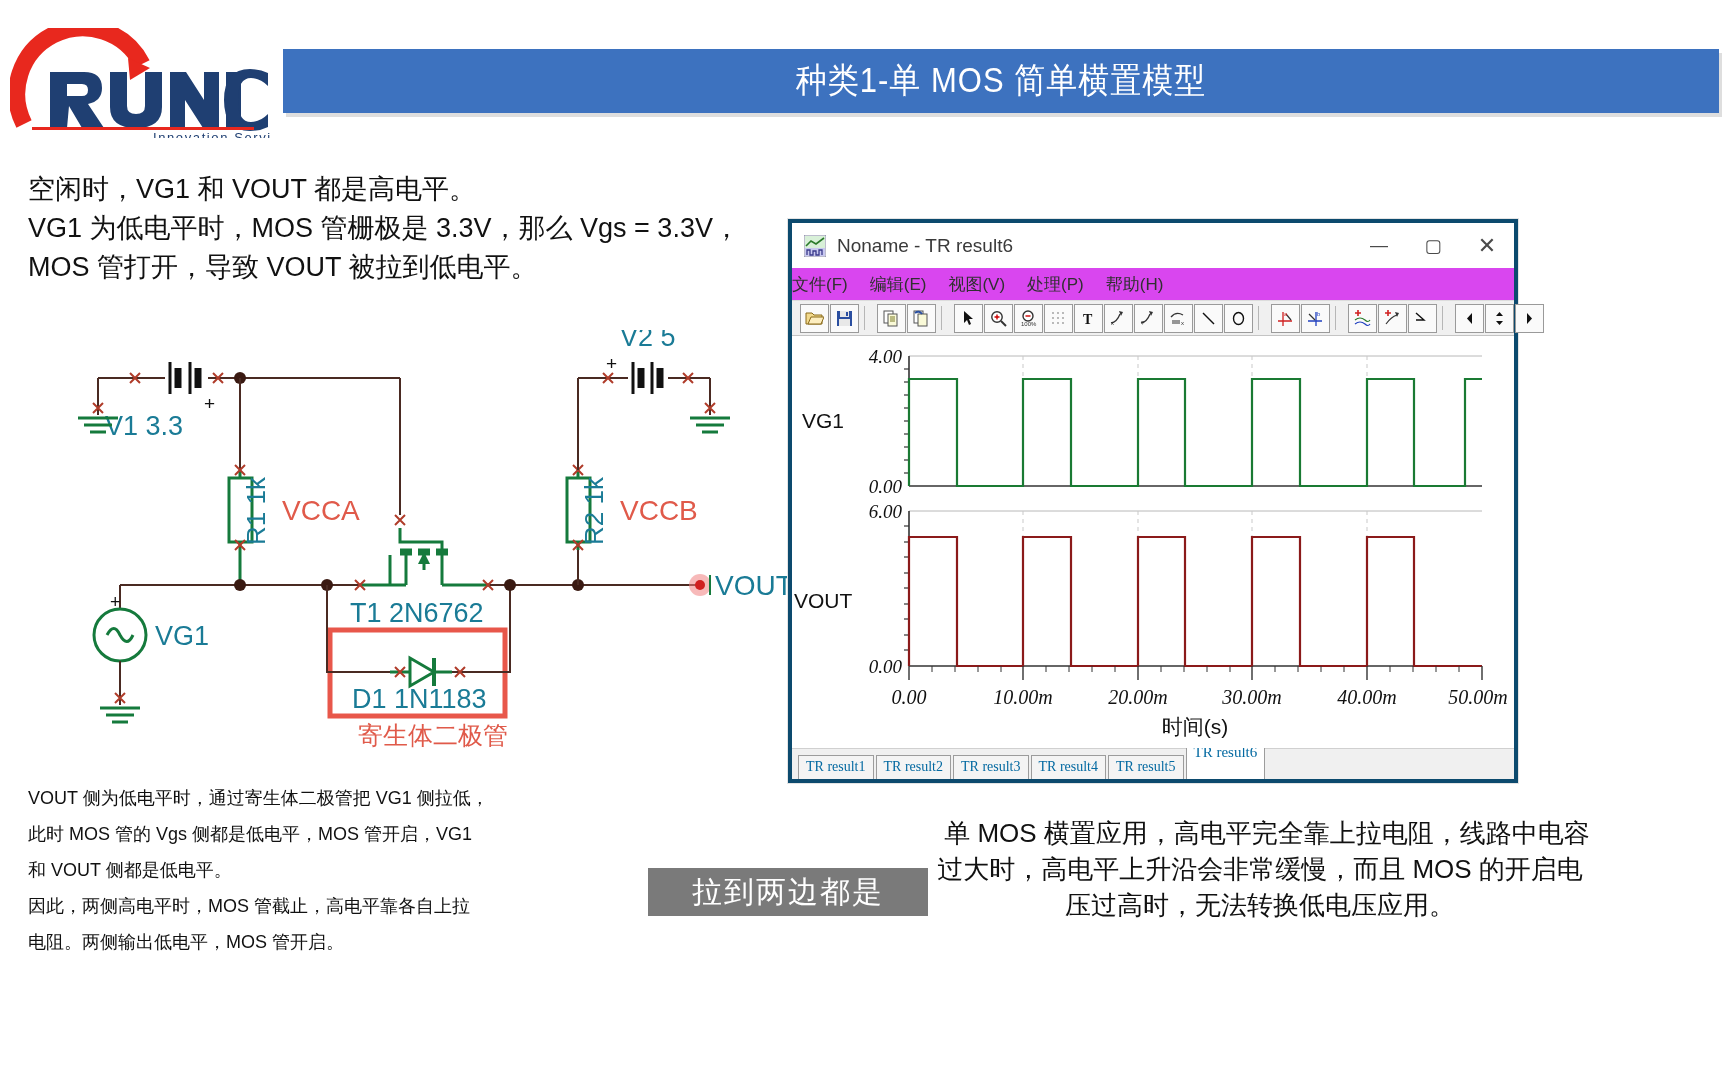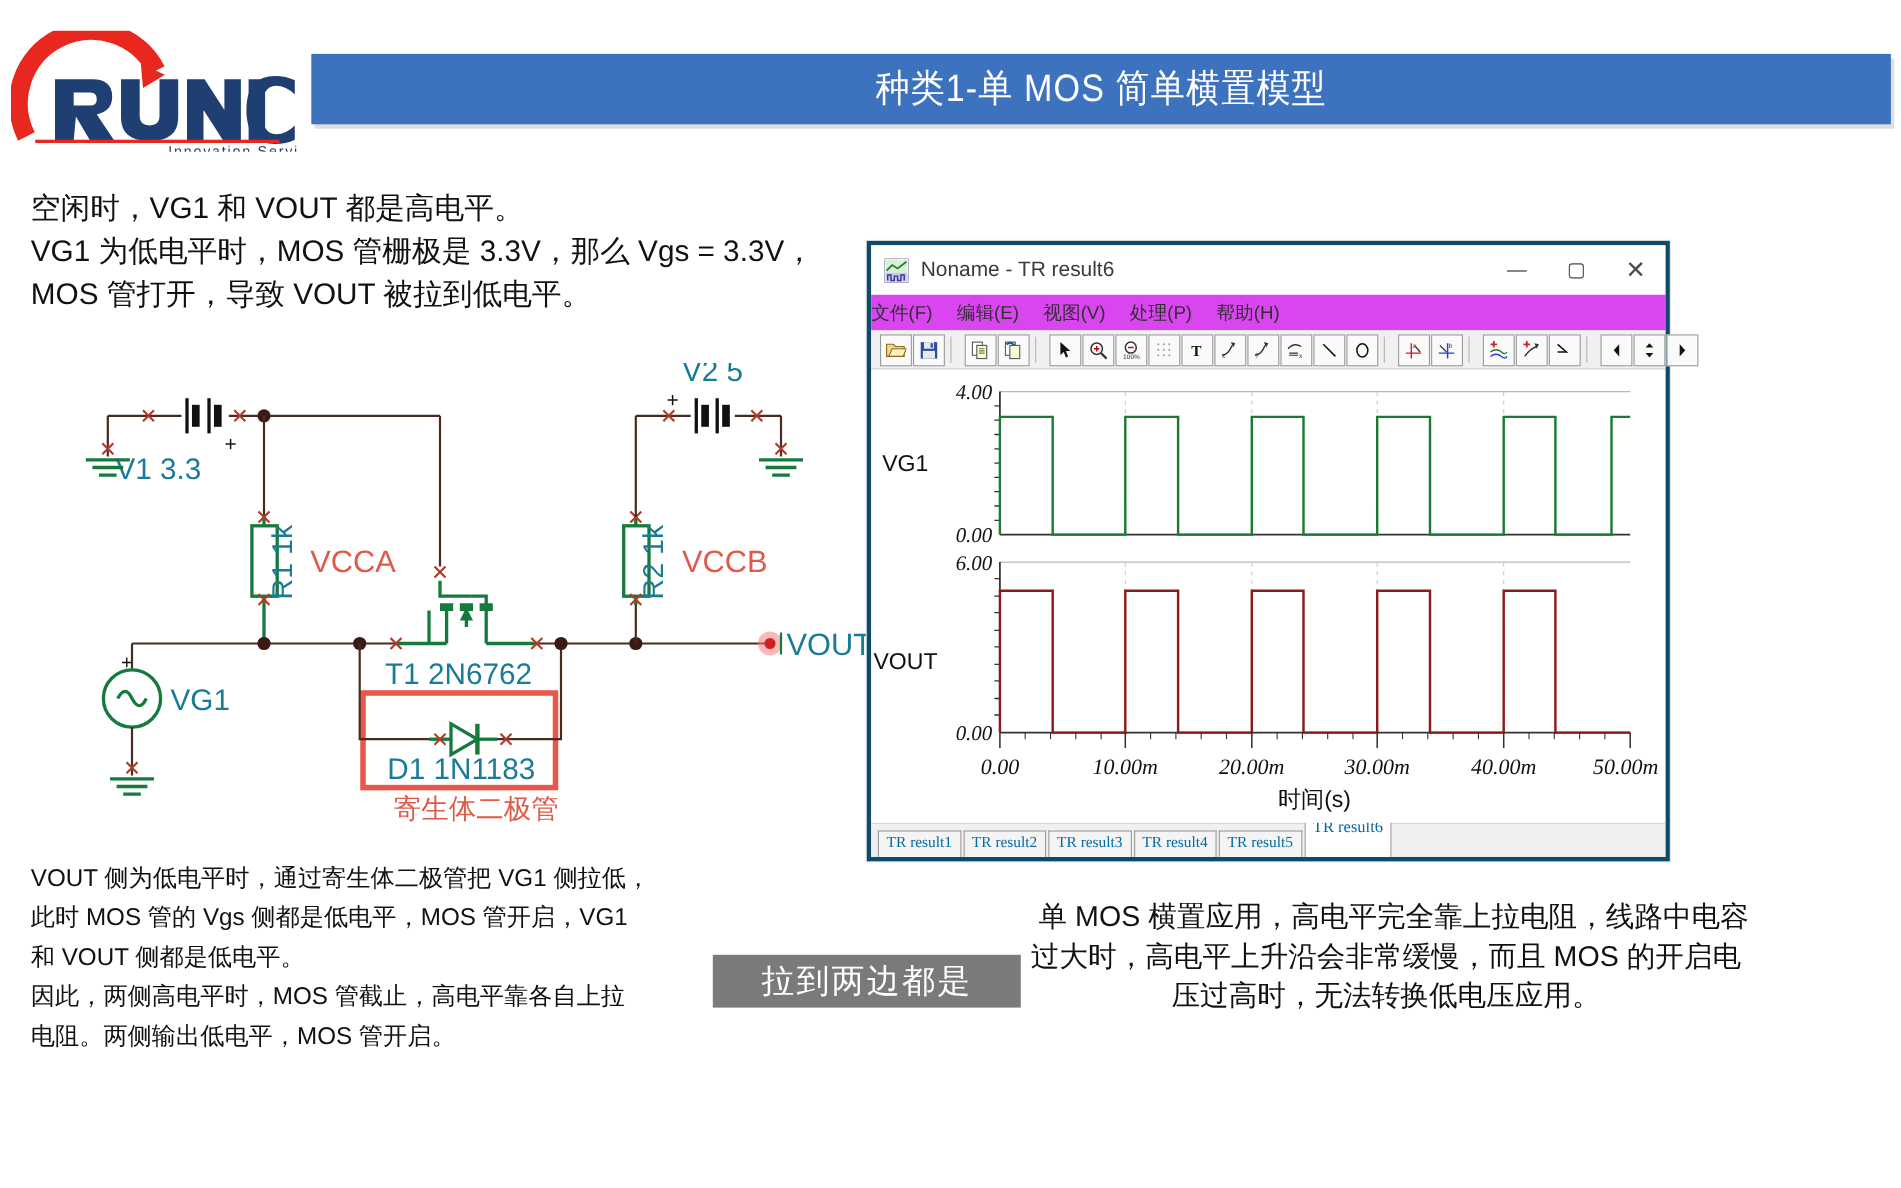--- a/index.html
+++ b/index.html
@@ -28,21 +28,21 @@
   }
   #intro-text div{white-space:nowrap;}
 
   
   #schematic{position:absolute;left:60px;top:330px;width:730px;height:440px;}
   #schematic svg{display:block;}
 
   
   #bottom-left-text{
     position:absolute;left:28px;top:780px;width:760px;
-    font-size:22px;line-height:36px;color:#111111;
+    font-size:18px;line-height:36px;color:#111111;
   }
   #bottom-left-text div{white-space:nowrap;}
 
   
   #bottom-right-text{
     position:absolute;left:800px;top:815px;width:920px;
     font-size:26px;line-height:36px;color:#111111;text-align:center;
   }
   #bottom-right-text div{white-space:nowrap;}
   #bottom-right-text div:first-child{text-indent:14px;}

